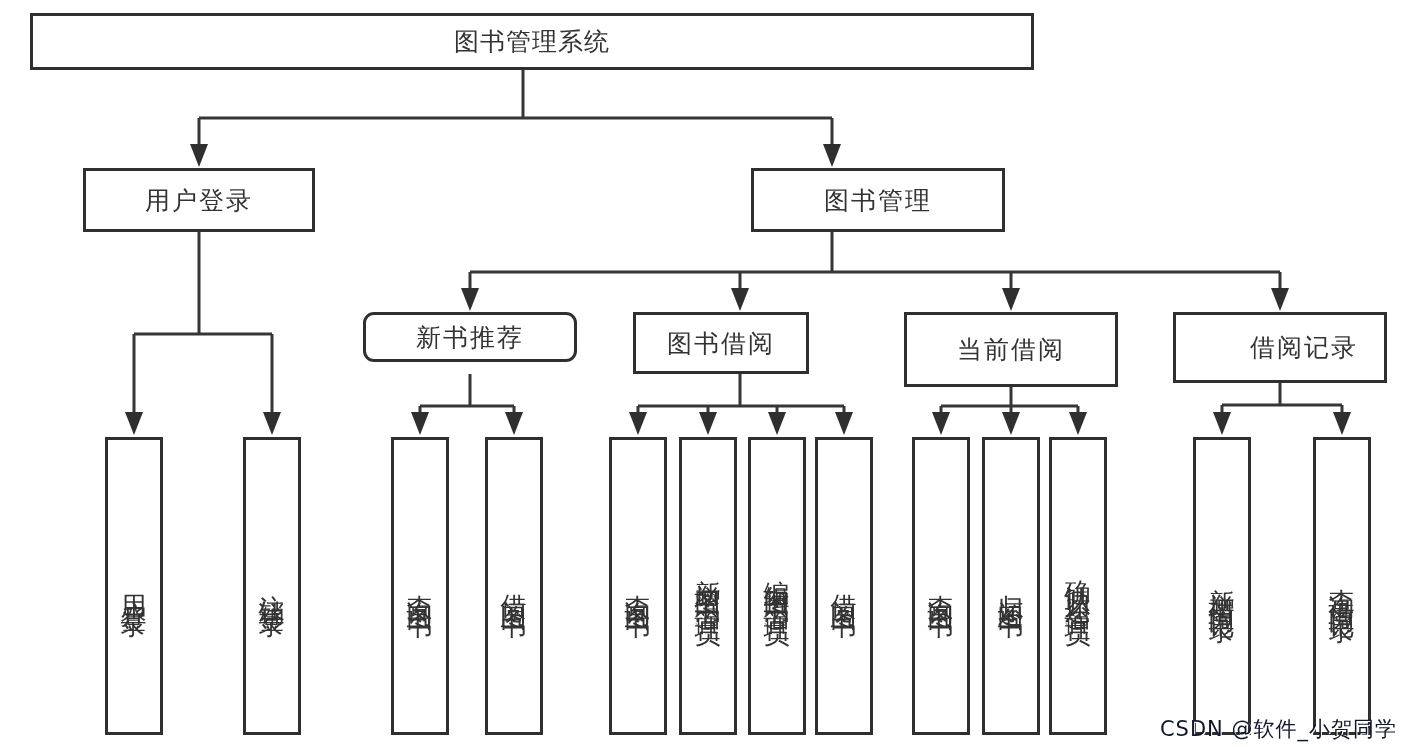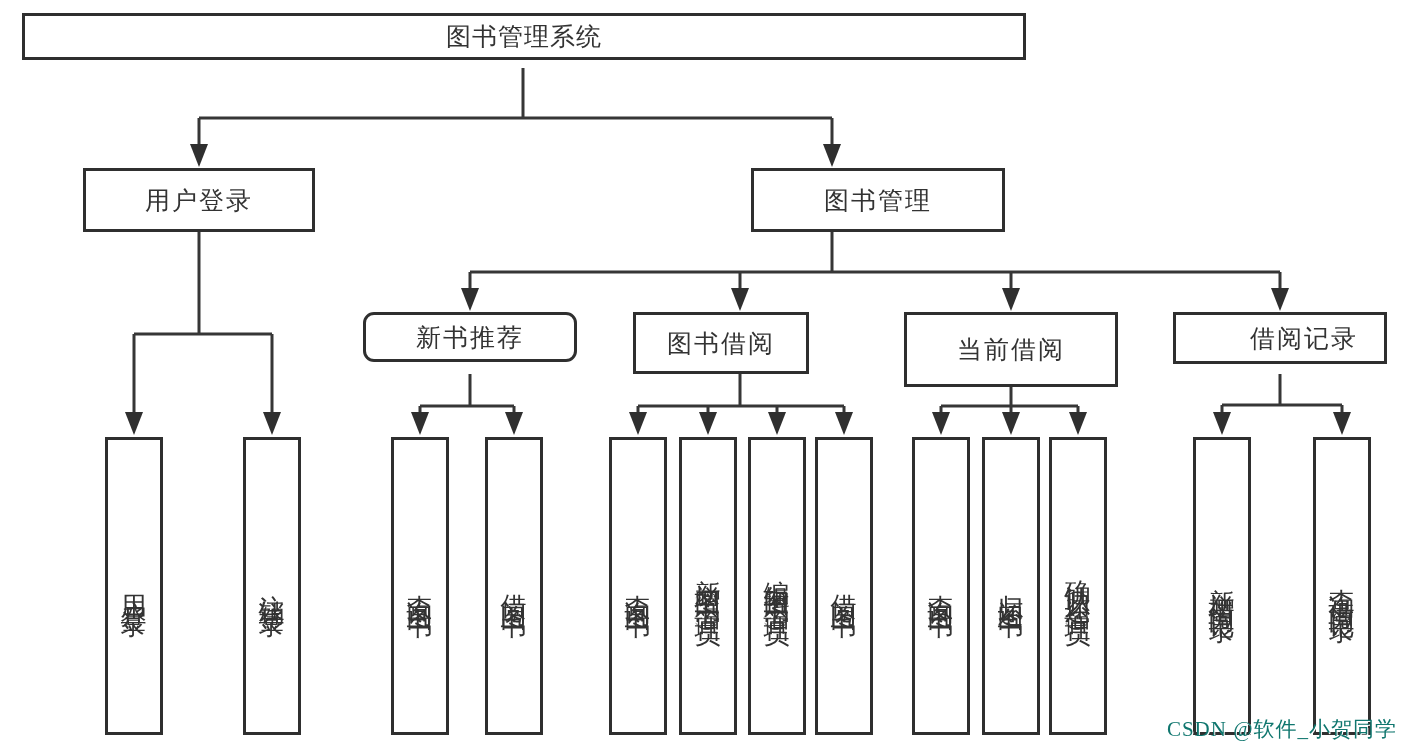--- a/index.html
+++ b/index.html
@@ -45,51 +45,50 @@
   }
   .v-box .lbl {
     writing-mode: vertical-rl;
     text-orientation: mixed;
     font-size: 26px;
     letter-spacing: 6px;
     line-height: 1;
     color: #333333;
   }
   
-  .n-root   { left: 22px;  top: 13px;  width: 1004px; height: 47px; }
+  .n-root   { left: 30px;  top: 13px;  width: 1004px; height: 57px; }
   .n-login  { left: 83px;  top: 168px; width: 232px;  height: 64px; }
   .n-mgmt   { left: 751px; top: 168px; width: 254px;  height: 64px; }
   .n-rec    { left: 363px; top: 312px; width: 214px;  height: 50px; border-radius: 11px; }
   .n-borrow { left: 633px; top: 312px; width: 176px;  height: 62px; }
   .n-cur    { left: 904px; top: 312px; width: 214px;  height: 75px; }
-  .n-recd   { left: 1173px;top: 312px; width: 214px;  height: 52px; padding-left: 48px; }
+  .n-recd   { left: 1173px;top: 312px; width: 214px;  height: 71px; padding-left: 48px; }
   .leaf { top: 437px; width: 58px; height: 298px; }
   .lf-1  { left: 105px; }
   .lf-2  { left: 243px; }
   .lf-3  { left: 391px; }
   .lf-4  { left: 485px; }
   .lf-5  { left: 609px; }
   .lf-6  { left: 679px; }
   .lf-7  { left: 748px; }
   .lf-8  { left: 815px; }
   .lf-9  { left: 912px; }
   .lf-10 { left: 982px; }
   .lf-11 { left: 1049px; }
   .lf-12 { left: 1193px; }
   .lf-13 { left: 1313px; }
   #watermark {
     position: absolute;
     right: 8px;
     bottom: 4px;
     font-size: 21px;
     letter-spacing: 1px;
-    color: #0f766e;
+    color: #0f172a;
     white-space: nowrap;
     text-shadow: 1px 1px 0 #ffffff;
-    font-family: Liberation Serif, serif;
   }
 </style>
 </head>
 <body>
 
 <div id="stage">
 
   <svg id="wires" viewBox="0 0 1405 747" xmlns="http://www.w3.org/2000/svg">
     <g stroke="#363636" stroke-width="3" fill="none">
 

